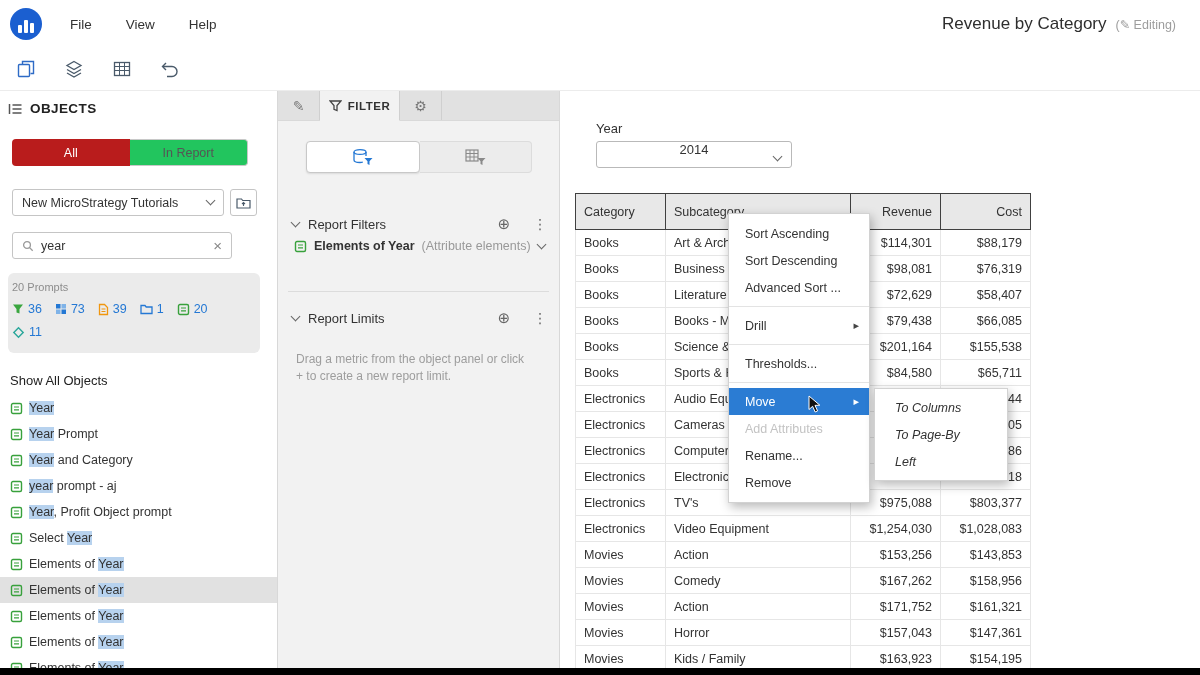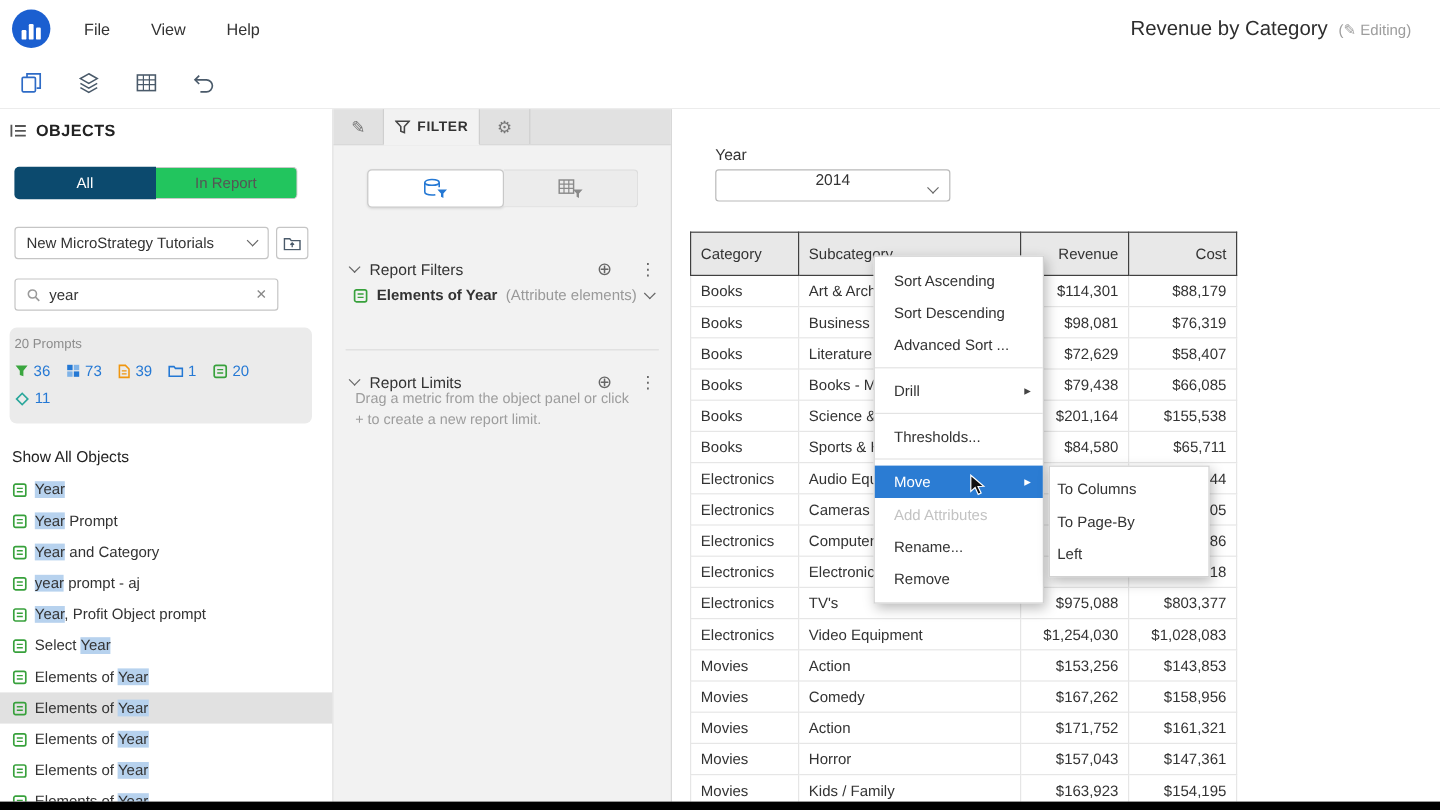--- a/index.html
+++ b/index.html
@@ -23,21 +23,21 @@
   .tbtn { width:28px; height:28px; display:flex; align-items:center; justify-content:center; cursor:pointer; }
 
   
   .content { display:flex; height:578px; border-top:1px solid #ececec; }
 
   
   .objects-panel { width:278px; border-right:1px solid #d8d8d8; position:relative; background:#fff; overflow:hidden; }
   .op-head { position:absolute; top:10px; left:8px; display:flex; align-items:center; gap:8px; font-weight:bold; font-size:13.5px; letter-spacing:.4px; color:#222; }
   .op-tabs { position:absolute; top:48px; left:12px; width:236px; height:27px; display:flex; }
   .op-tab { flex:1; display:flex; align-items:center; justify-content:center; font-size:12.5px; cursor:pointer; }
-  .op-tab.active { background:#0c4a6e; color:#fff; border-radius:4px 0 0 4px; }
+  .op-tab.active { background:#b91c1c; color:#fff; border-radius:4px 0 0 4px; }
   .op-tab.inactive { background:#22c55e; color:#555; border:1px solid #c8c8c8; border-left:none; border-radius:0 4px 4px 0; }
   .op-folder { position:absolute; top:98px; left:12px; display:flex; gap:6px; }
   .op-select { width:212px; height:27px; border:1px solid #c5c5c5; border-radius:3px; background:#fff; display:flex; align-items:center; padding:0 9px; font-size:12.5px; color:#333; cursor:pointer; }
   .op-folderbtn { width:27px; height:27px; border:1px solid #c5c5c5; border-radius:3px; background:#fff; display:flex; align-items:center; justify-content:center; cursor:pointer; }
   .op-search { position:absolute; top:141px; left:12px; width:220px; height:27px; border:1px solid #c5c5c5; border-radius:3px; background:#fff; display:flex; align-items:center; padding:0 9px; gap:7px; cursor:text; }
   .op-search .val { flex:1; font-size:12.5px; color:#333; }
   .op-search .clr { color:#888; font-size:15px; cursor:pointer; }
   .op-prompts { position:absolute; top:182px; left:8px; width:252px; height:80px; background:#ebebeb; border-radius:6px; padding:8px 4px; }
   .op-prompts .plabel { font-size:11px; color:#8d8d8d; }
   .pc-row { margin-top:9px; display:flex; gap:13px; align-items:center; }
@@ -61,37 +61,37 @@
   .tg { flex:1; display:flex; align-items:center; justify-content:center; cursor:pointer; }
   .tg.sel { background:#fff; border:1px solid #c8c8c8; border-radius:4px; box-shadow:0 1px 2px rgba(0,0,0,.10); }
   .tg.unsel { background:#ececec; border:1px solid #dcdcdc; border-left:none; border-radius:0 4px 4px 0; }
   .fp-sechead { position:absolute; left:14px; right:12px; display:flex; align-items:center; gap:9px; font-size:13px; color:#333; cursor:pointer; }
   .fp-sechead .glyph { font-size:15px; color:#666; cursor:pointer; }
   .fp-sechead .glyph.kb { margin-left:14px; font-size:14px; }
   .fp-item { position:absolute; top:148px; left:16px; right:10px; display:flex; align-items:center; gap:7px; font-size:12.5px; cursor:pointer; }
   .fp-item .nm { font-weight:bold; color:#333; }
   .fp-item .tp { color:#999; }
   .fp-div { position:absolute; top:200px; left:10px; right:10px; border-top:1px solid #dcdcdc; }
-  .fp-hint { position:absolute; top:233px; left:18px; width:234px; font-size:12px; color:#9d9d9d; line-height:17px; }
+  .fp-hint { position:absolute; top:260px; left:18px; width:234px; font-size:12px; color:#9d9d9d; line-height:17px; }
 
   
   .main { flex:1; background:#fff; position:relative; overflow:hidden; }
   .pb-label { position:absolute; top:30px; left:36px; font-size:13px; color:#333; }
   .pb-select { position:absolute; top:50px; left:36px; width:196px; height:27px; border:1px solid #b9b9b9; border-radius:3px; background:#fff; display:flex; align-items:center; padding:0 10px; font-size:13px; color:#333; cursor:pointer;flex-direction:column; }
   .rtable { position:absolute; top:102px; left:15px; border-collapse:collapse; font-size:12.5px; color:#333; }
   .rtable th { background:#e8e8e8; border:1px solid #404040; height:36px; padding:0 8px; font-weight:normal; text-align:left; cursor:pointer; }
   .rtable td { border-right:1px solid #e6e6e6; border-bottom:1px solid #e6e6e6; height:26px; padding:0 8px; background:#fff; cursor:default; }
   .rtable td:first-child { border-left:1px solid #e6e6e6; }
   .rtable .num { text-align:right; }
 
   
   .cmenu { position:absolute; left:728px; top:213px; width:142px; background:#fff; border:1px solid #d2d2d2; box-shadow:2px 4px 10px rgba(0,0,0,.28); padding:6px 0; z-index:10; font-size:12.5px; }
   .smenu { position:absolute; left:874px; top:388px; width:134px; background:#fff; border:1px solid #d2d2d2; box-shadow:2px 4px 10px rgba(0,0,0,.28); padding:5px 0; z-index:11; font-size:12.5px; }
   .mi { height:27px; display:flex; align-items:center; padding:0 10px 0 16px; color:#333; cursor:pointer; }
-  .smenu .mi { padding-left:6px; }
+  .smenu .mi { padding-left:20px;font-style:italic; }
   .mi .arrow { margin-left:auto; font-size:11px; color:#444; }
   .mi.hl2 { background:#2b7cd3; color:#fff; }
   .mi.hl2 .arrow { color:#fff; }
   .mi.dis { color:#c3c3c3; cursor:default; }
   .msep { height:1px; background:#e3e3e3; margin:5px 0; }
 
   .cursor { position:absolute; left:806px; top:395px; z-index:20; pointer-events:none; }
   .bottombar { position:absolute; left:0; right:0; bottom:0; height:7px; background:#000; }
 </style>
 </head>

